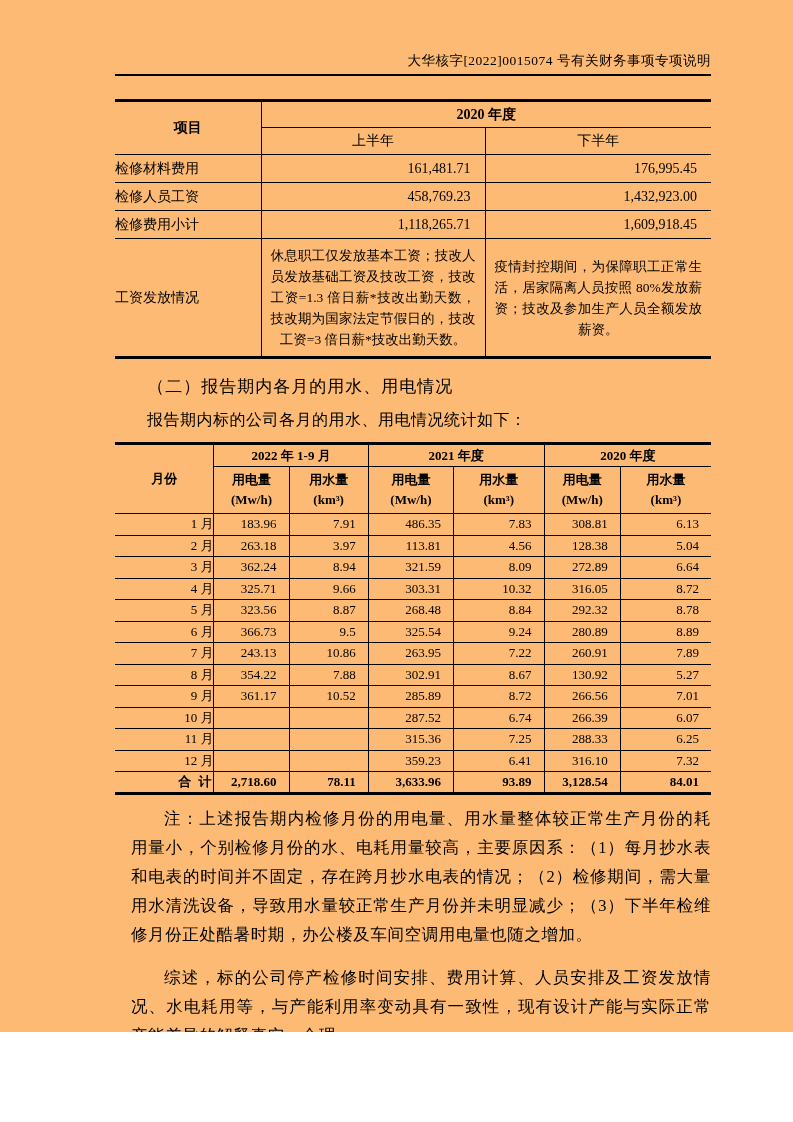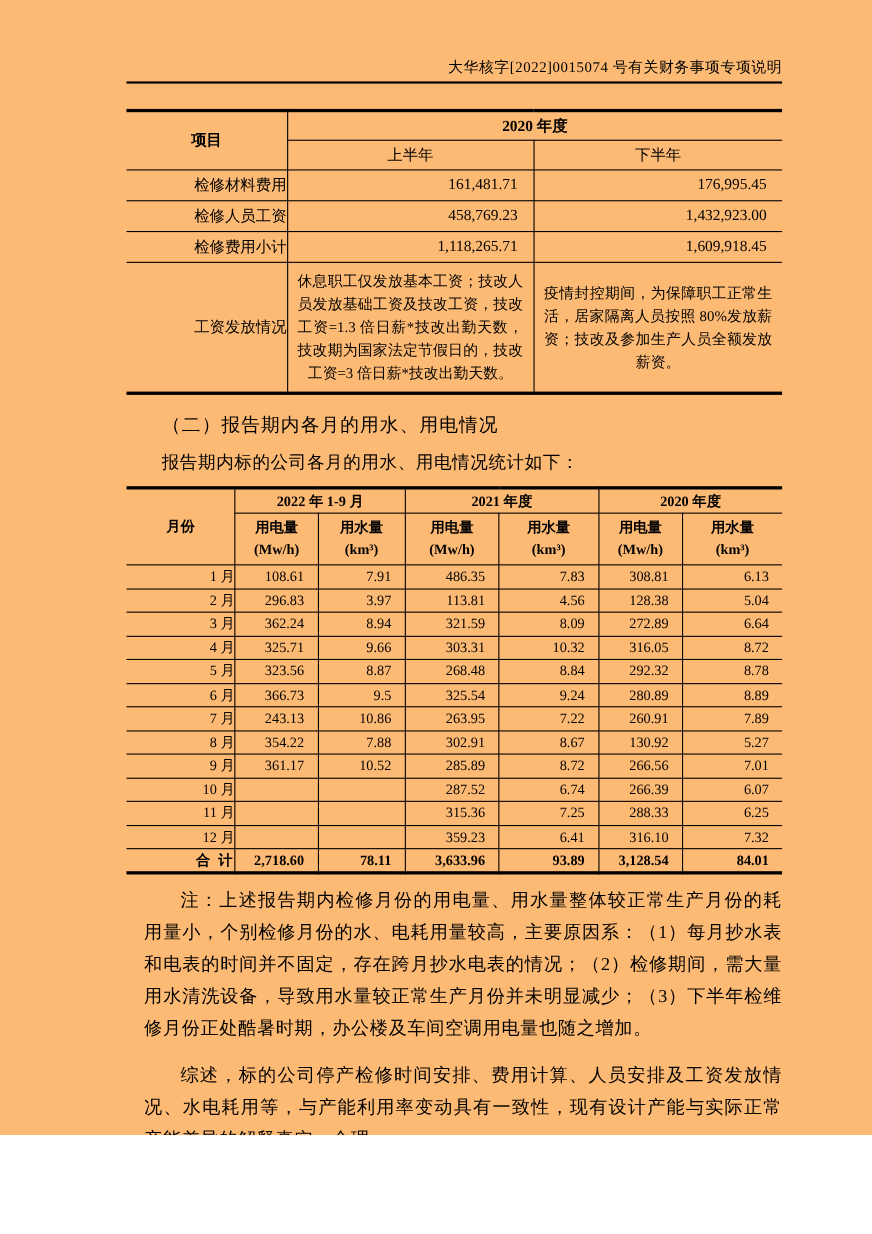--- a/index.html
+++ b/index.html
@@ -32,21 +32,21 @@
     table-layout: fixed;
   }
   .doc-table th, .doc-table td { border: 1px solid #000; }
   .doc-table tr > *:first-child { border-left: 0; }
   .doc-table tr > *:last-child { border-right: 0; }
   
   .t1 { margin-top: 23px; font-size: 14px; }
   .t1 th { font-weight: bold; height: 27px; text-align: center; }
   .t1 .subhead td { font-weight: normal; height: 27px; text-align: center; }
   .t1 .data-row td { height: 28px; }
-  .t1 .label-cell { text-align: right; }
+  .t1 .label-cell { text-align: left; }
   .t1 .num-cell { text-align: right; padding-right: 14px; }
   .t1 .wage-cell {
     text-align: justify;
     text-align-last: center;
     padding: 6px 9px;
     line-height: 21px;
     font-size: 13.5px;
   }
   
   .section-heading {
@@ -164,30 +164,30 @@
       <tr>
         <th class="unit-head"><span>用电量</span><br><span>(Mw/h)</span></th>
         <th class="unit-head"><span>用水量</span><br><span>(km³)</span></th>
         <th class="unit-head"><span>用电量</span><br><span>(Mw/h)</span></th>
         <th class="unit-head"><span>用水量</span><br><span>(km³)</span></th>
         <th class="unit-head"><span>用电量</span><br><span>(Mw/h)</span></th>
         <th class="unit-head"><span>用水量</span><br><span>(km³)</span></th>
       </tr>
       <tr>
         <td class="month-cell">1 月</td>
-        <td class="num-cell">108.61</td>
+        <td class="num-cell">183.96</td>
         <td class="num-cell">7.91</td>
         <td class="num-cell">486.35</td>
         <td class="num-cell">7.83</td>
         <td class="num-cell">308.81</td>
         <td class="num-cell">6.13</td>
       </tr>
       <tr>
         <td class="month-cell">2 月</td>
-        <td class="num-cell">296.83</td>
+        <td class="num-cell">263.18</td>
         <td class="num-cell">3.97</td>
         <td class="num-cell">113.81</td>
         <td class="num-cell">4.56</td>
         <td class="num-cell">128.38</td>
         <td class="num-cell">5.04</td>
       </tr>
       <tr>
         <td class="month-cell">3 月</td>
         <td class="num-cell">362.24</td>
         <td class="num-cell">8.94</td>

